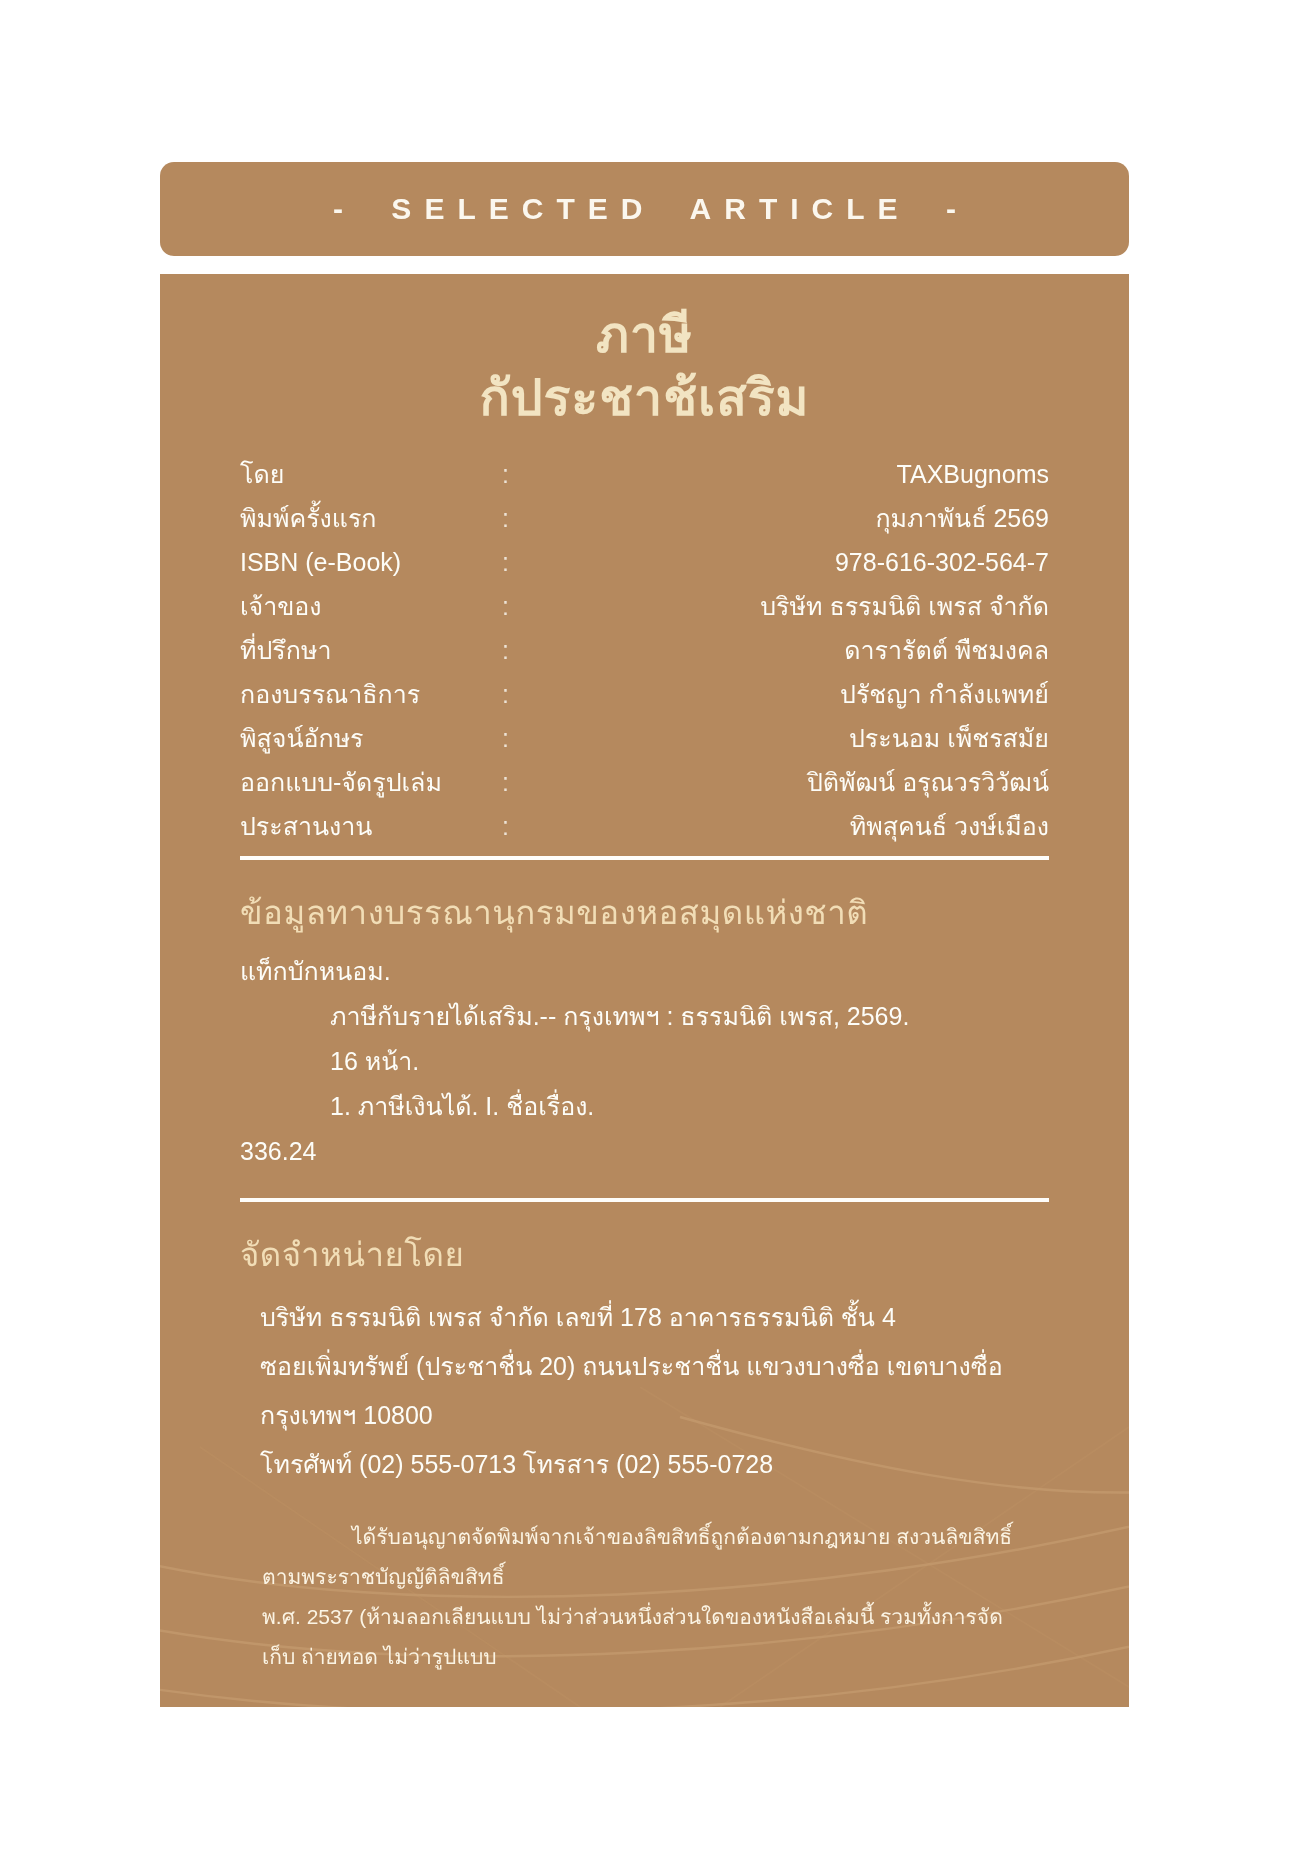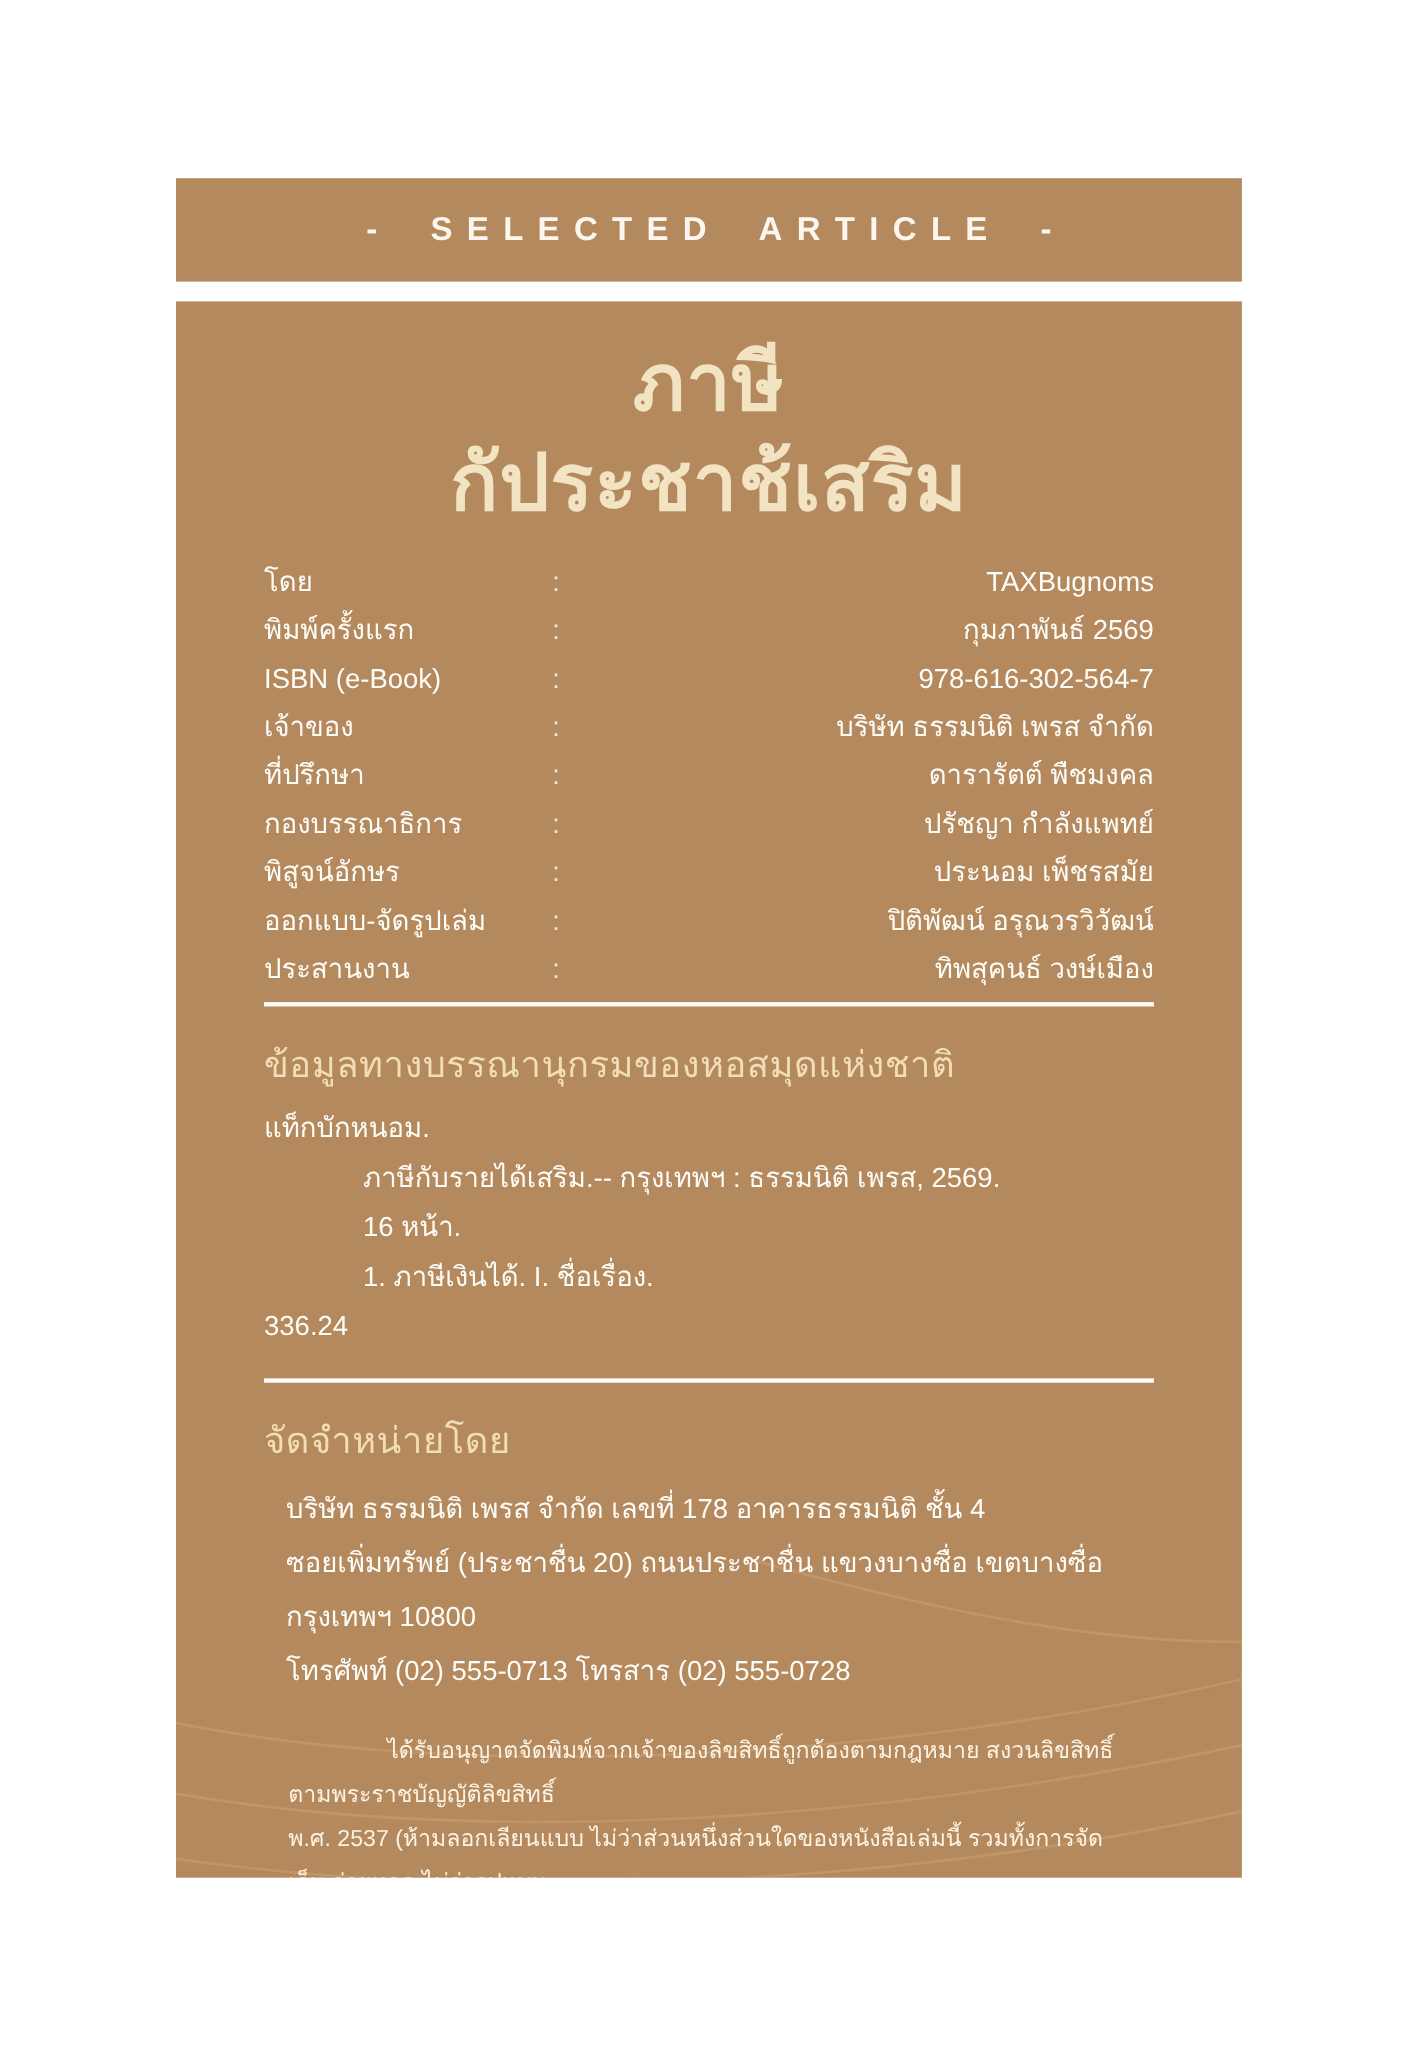--- a/index.html
+++ b/index.html
@@ -10,21 +10,21 @@
     background: #ffffff;
     overflow: hidden;
     font-family: "Liberation Sans", "DejaVu Sans", sans-serif;
   }
   
   .banner {
     position: absolute;
     left: 160px; top: 162px;
     width: 969px; height: 94px;
     background: #b5895e;
-    display: flex; align-items: center; justify-content: center;
+    display: flex; align-items: center; justify-content: center; border-radius: 14px;
   }
   .banner-text {
     color: #fbf7ee;
     font-size: 30px;
     font-weight: bold;
     letter-spacing: 13px;
     word-spacing: 14px;
     padding-left: 13px; 
     white-space: nowrap;
   }
@@ -36,21 +36,21 @@
     background: #b5895e;
     box-sizing: border-box;
     padding: 0 80px;
     overflow: hidden;
   }
   .sheet-content { position: relative; z-index: 2; }
   .title {
     margin: 30px 0 0 0;
     text-align: center;
     color: #f2e4c2;
-    font-size: 72px;
+    font-size: 50px;
     line-height: 1.26;
     font-weight: 600;
     letter-spacing: 1px;
   }
   .title span { display: block; }
 
   .credits { margin-top: 22px; }
   .crow { display: flex; font-size: 25px; line-height: 44px; color: #fdfdf8; font-weight: 400; }
   .clabel { width: 262px; flex: none; }
   .ccolon { width: 40px; flex: none; opacity: 0.78; }

